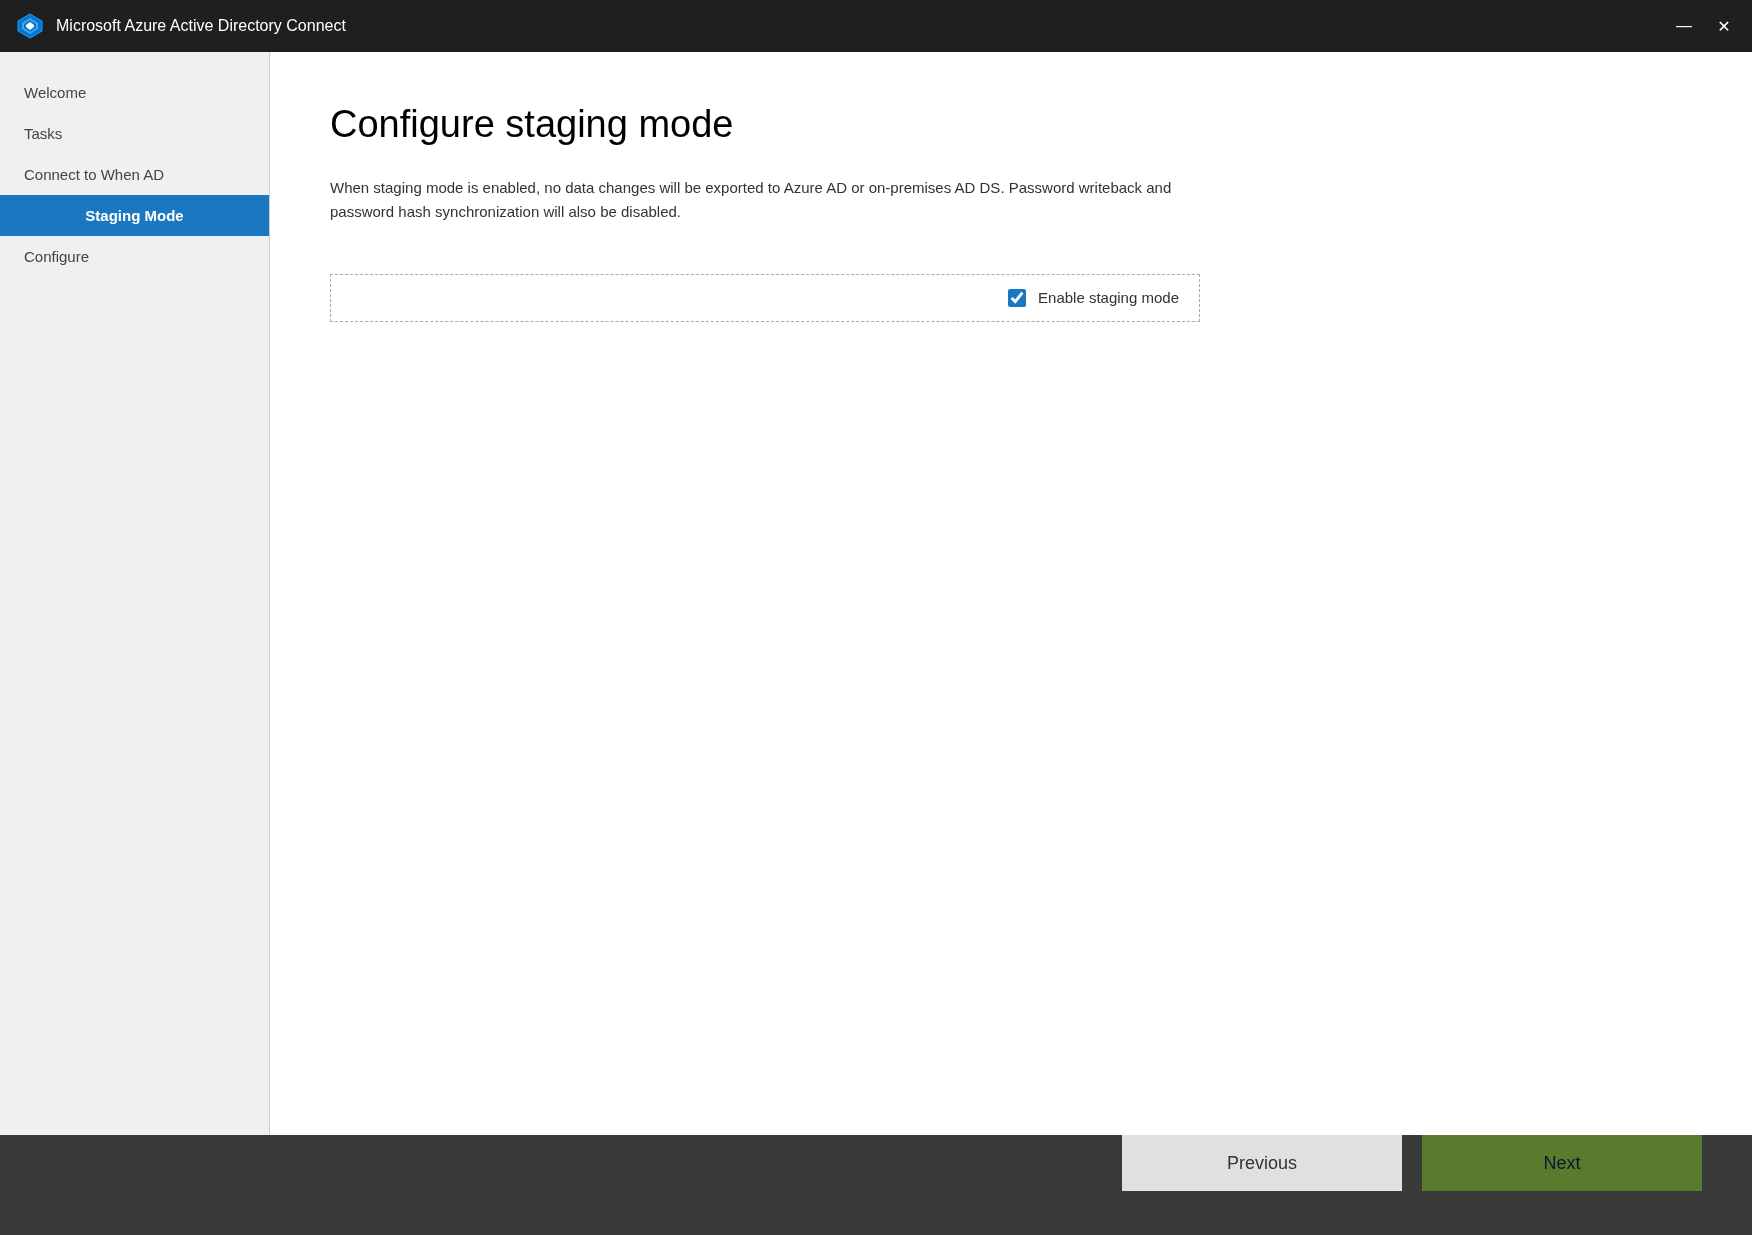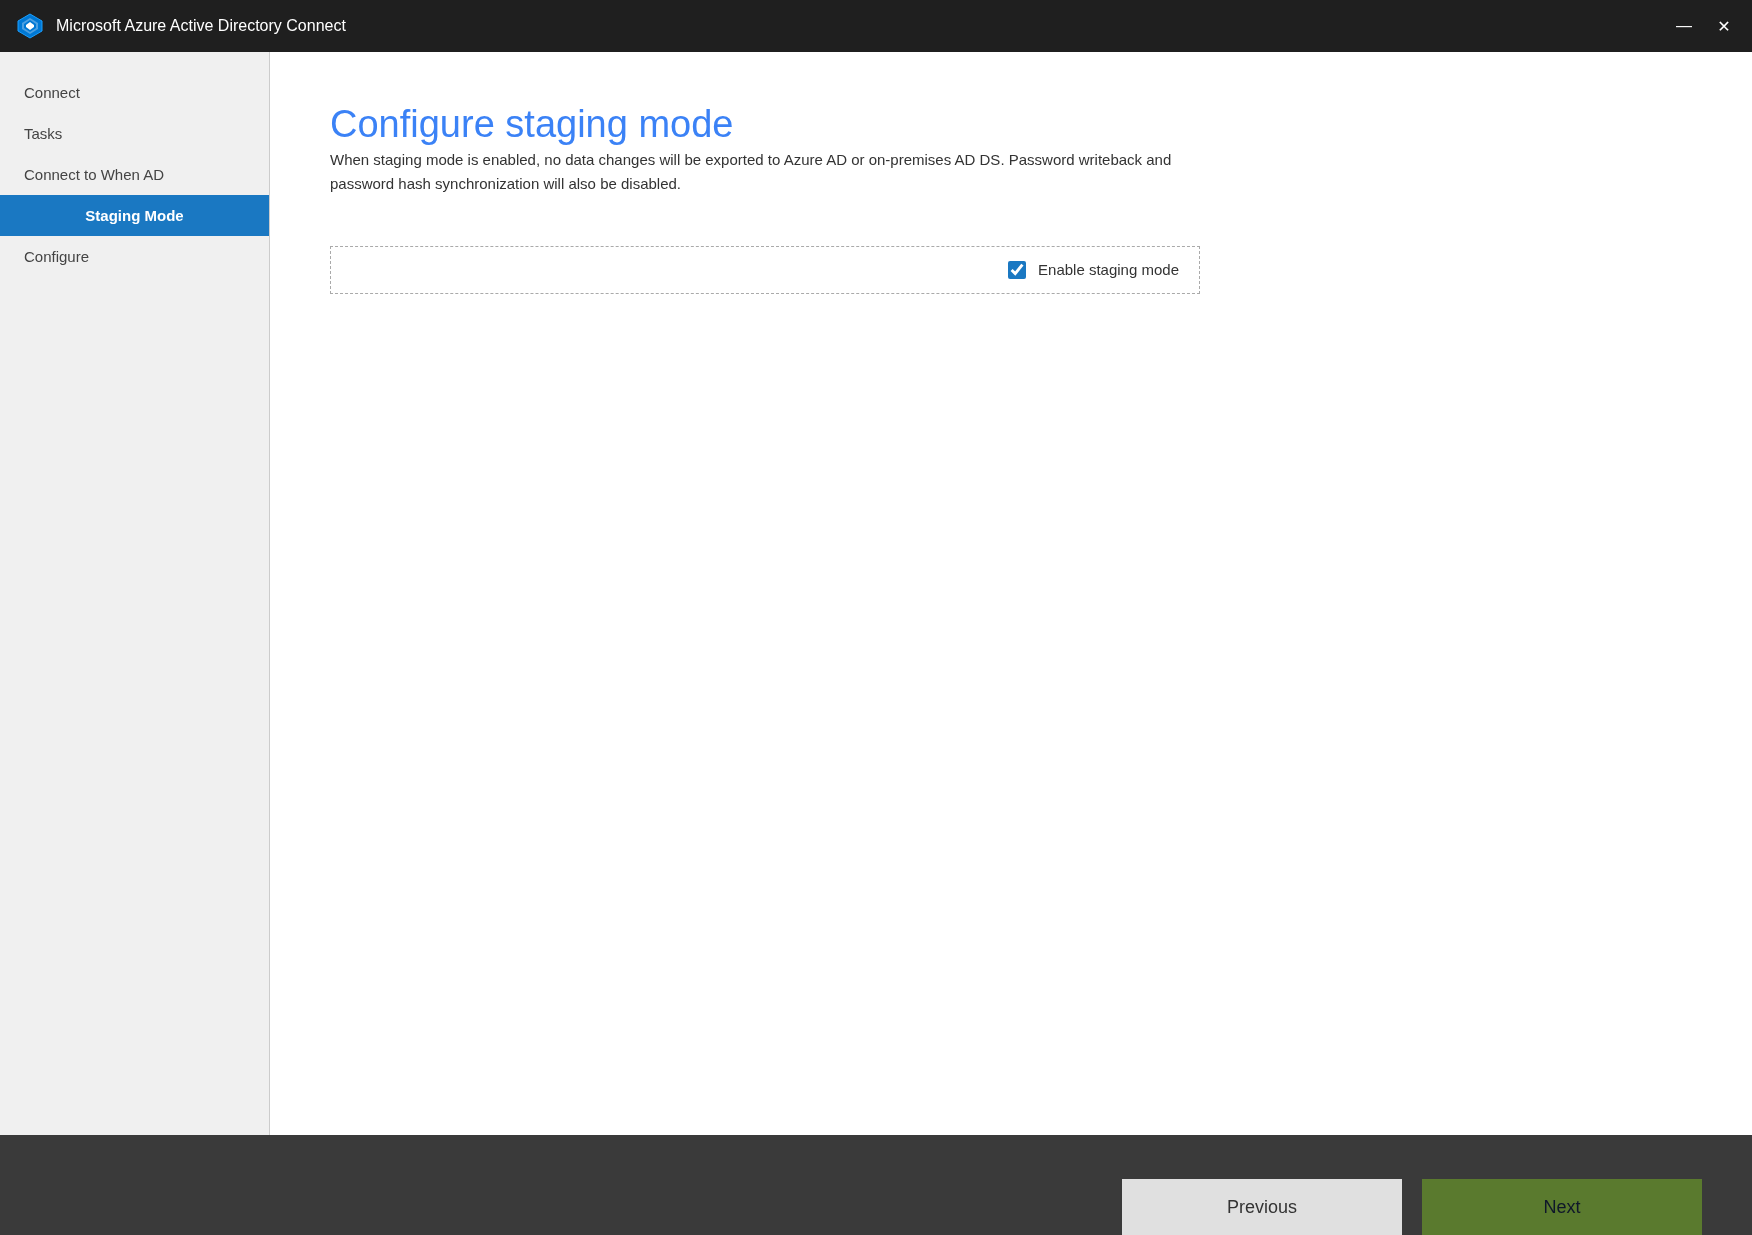--- a/index.html
+++ b/index.html
@@ -96,21 +96,22 @@
 
     .content-body {
       flex: 1;
       padding: 50px 60px 30px 60px;
       overflow-y: auto;
     }
 
     .page-title {
       font-size: 38px;
       font-weight: 300;
-      color: #3b82f6;
+      color: #000000;
+      margin-bottom: 28px;
       line-height: 1.2;
     }
 
     .page-description {
       font-size: 15px;
       color: #333333;
       line-height: 1.6;
       max-width: 860px;
       margin-bottom: 50px;
     }
@@ -135,21 +136,21 @@
 
     .checkbox-label {
       font-size: 15px;
       color: #333333;
     }
 
     .footer {
       background: #3a3a3a;
       height: 100px;
       display: flex;
-      align-items: flex-end;
+      align-items: flex-start;
       justify-content: flex-end;
       padding: 0 50px;
       gap: 20px;
       flex-shrink: 0;
     }
 
     .btn {
       height: 56px;
       min-width: 280px;
       font-size: 18px;
@@ -186,21 +187,21 @@
     <div class="titlebar-controls">
       <span class="titlebar-btn">—</span>
       <span class="titlebar-btn">✕</span>
     </div>
   </div>
 
   <div class="main-content">
 
     <div class="sidebar">
       <div class="sidebar-item">
-        <span>Connect</span>
+        <span>Welcome</span>
       </div>
       <div class="sidebar-item">
         <span>Tasks</span>
       </div>
       <div class="sidebar-item">
         <span>Connect to When AD</span>
       </div>
       <div class="sidebar-item active">
         <span>Staging Mode</span>
       </div>

